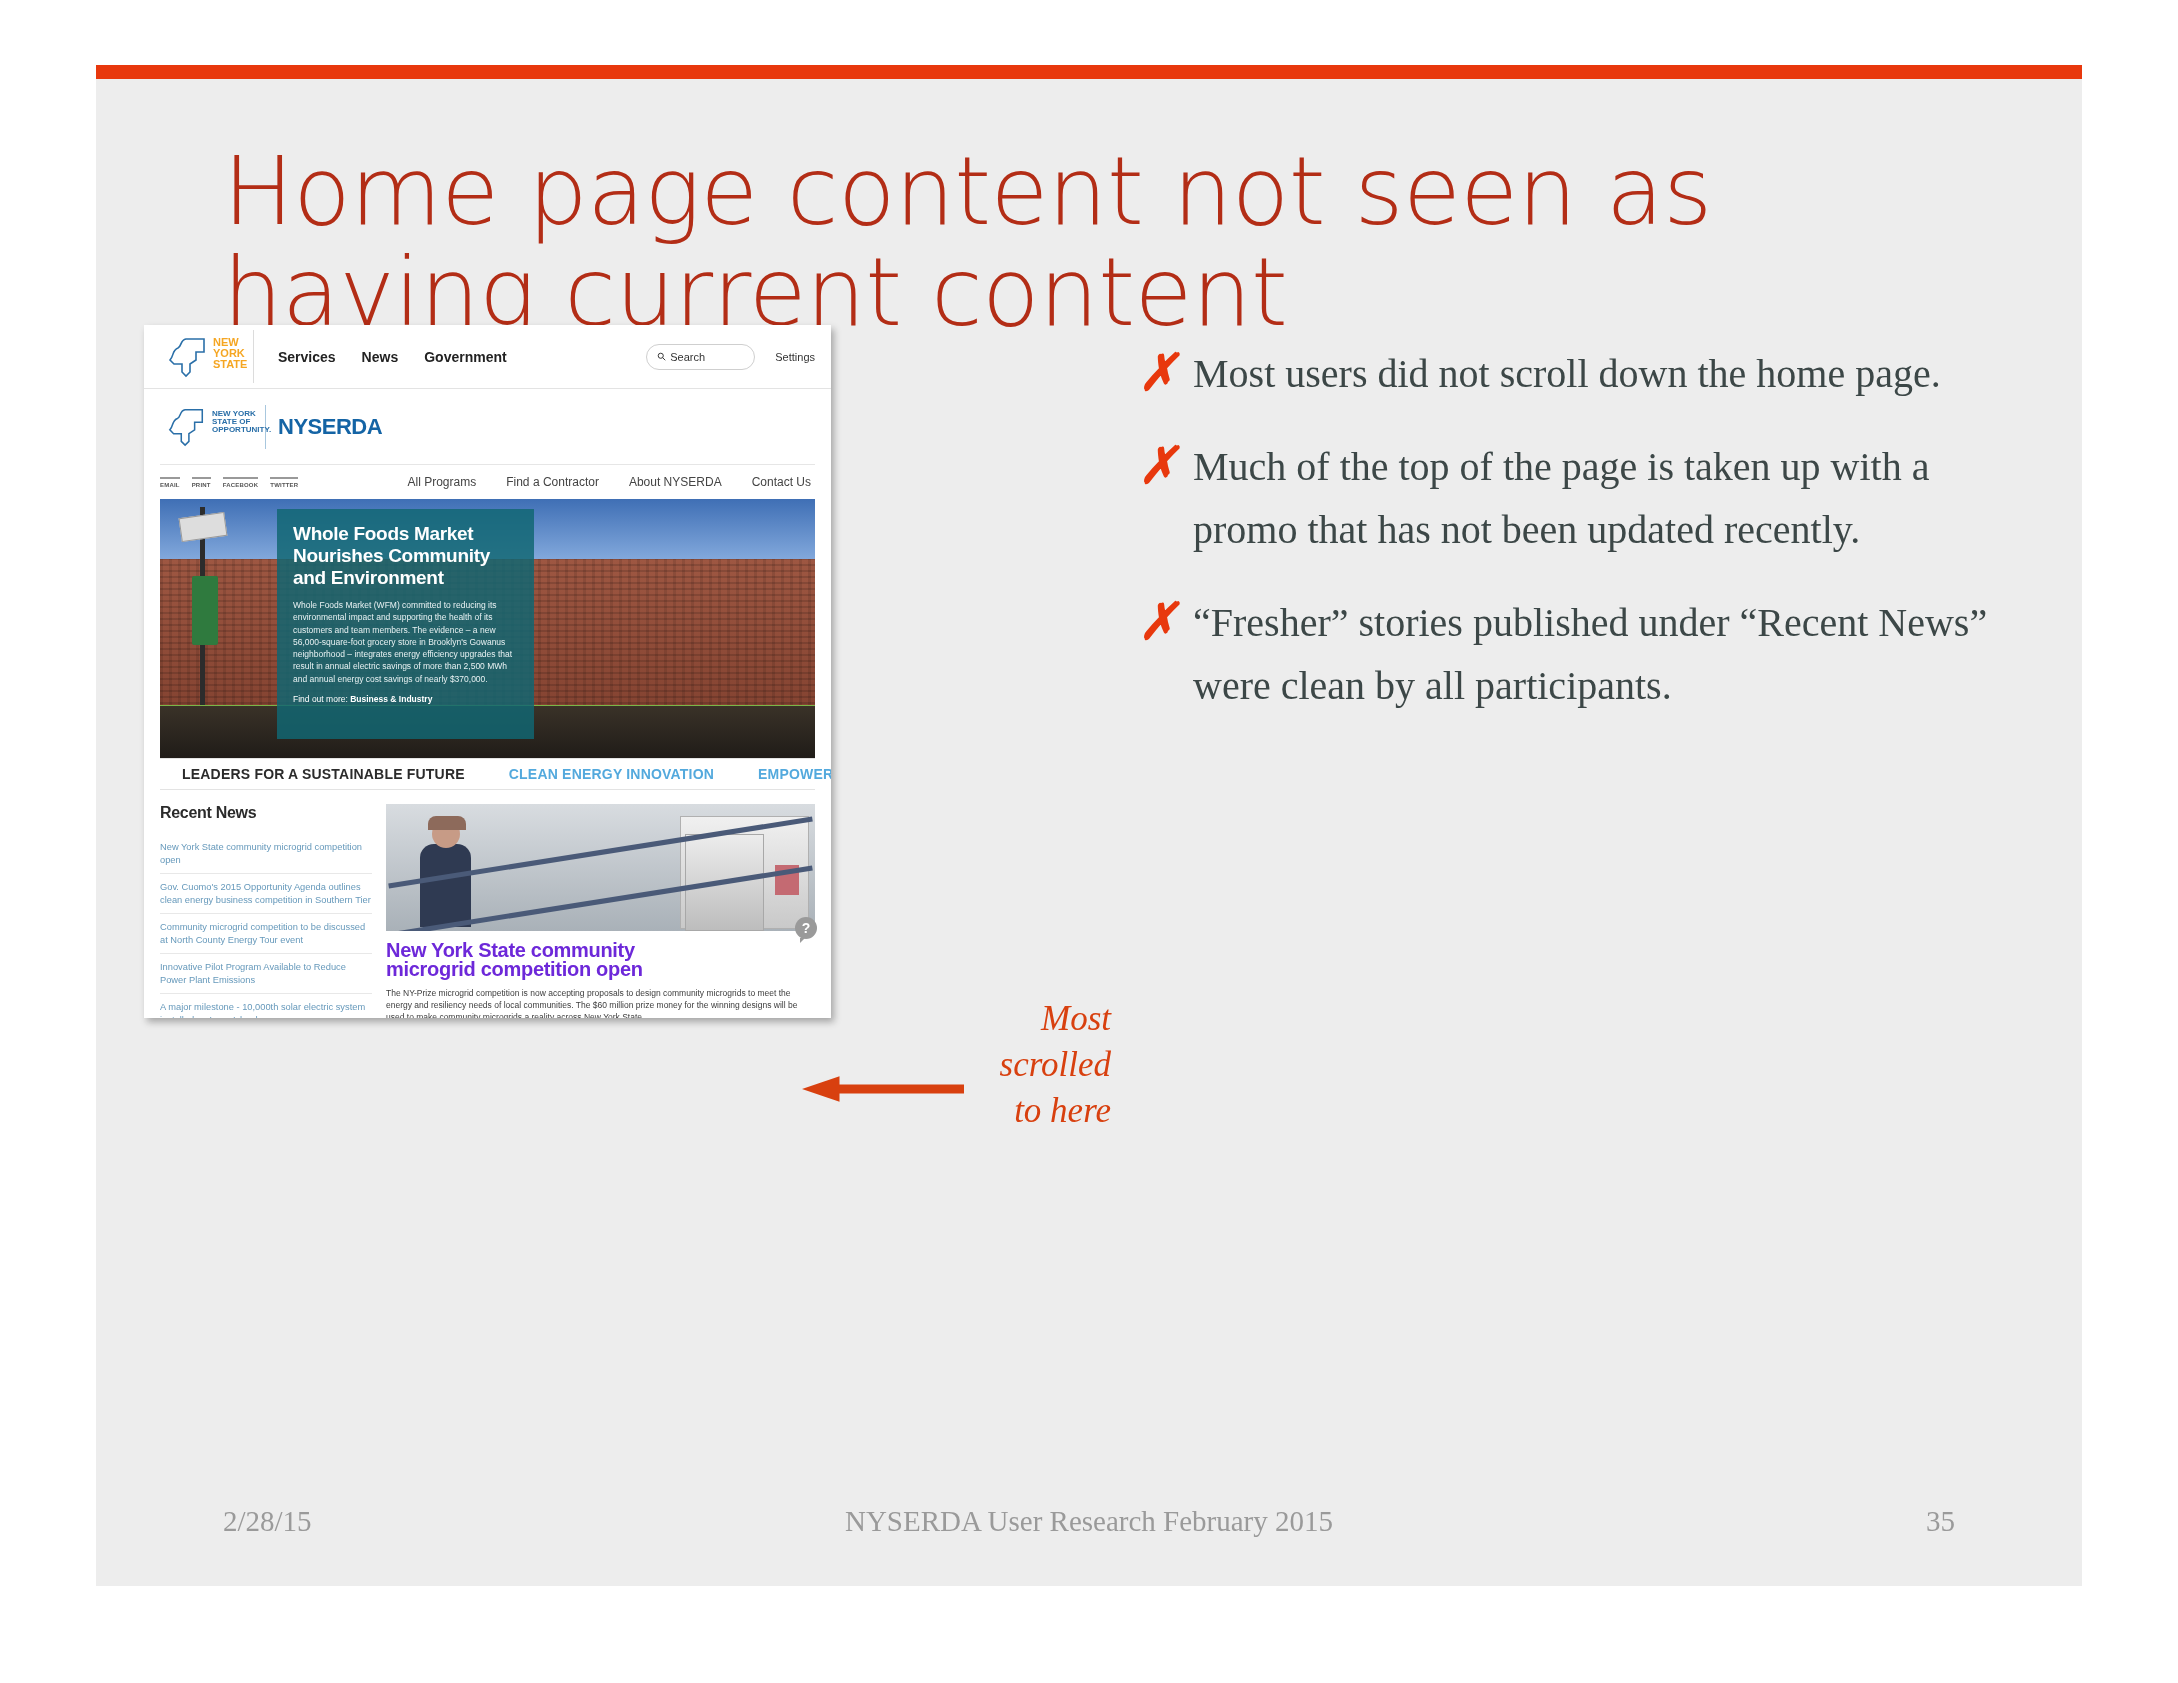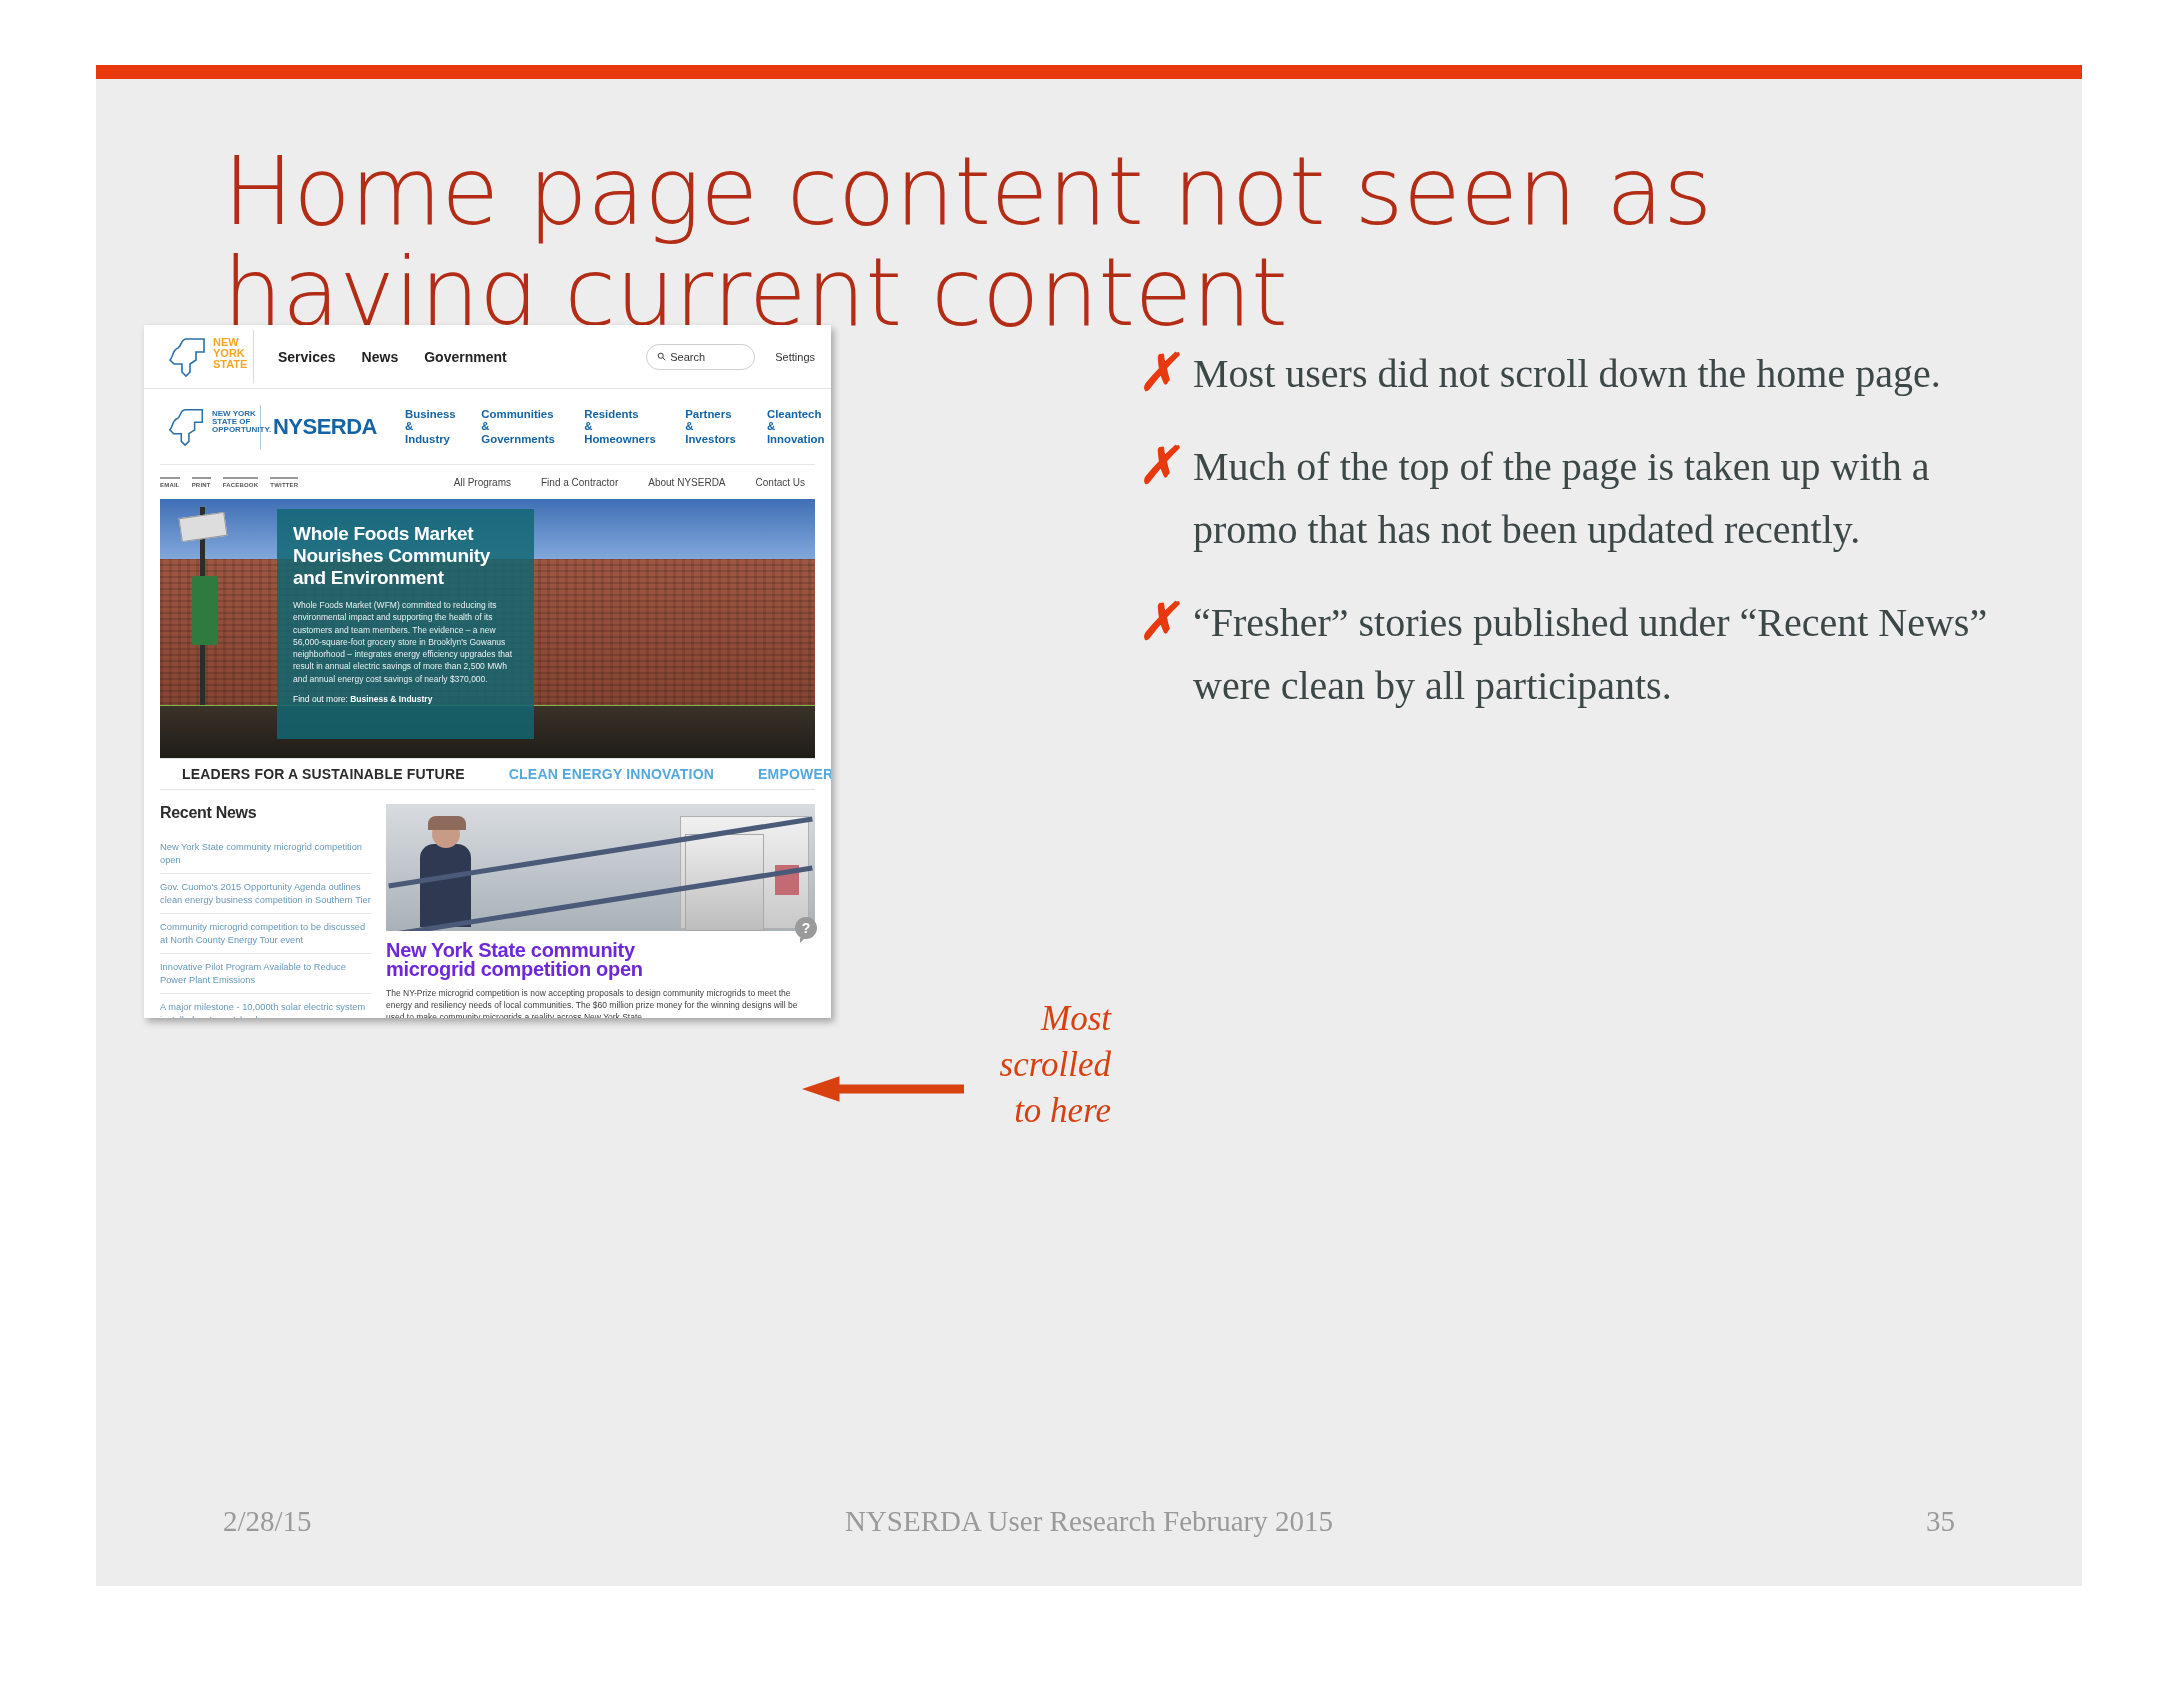--- a/index.html
+++ b/index.html
@@ -131,23 +131,23 @@
   .social { display: flex; gap: 12px; }
   .social .s {
     font-size: 6px; color: #555; font-weight: bold;
     text-align: center; letter-spacing: 0.2px;
   }
   .social .s i {
     display: block; width: 100%; height: 2px;
     background: #999; margin-bottom: 3px;
   }
   .util-right {
-    position: absolute; right: 10px;
+    position: absolute; right: 4px;
     display: flex; gap: 30px;
-    font-size: 10px; color: #444;
+    font-size: 12px; color: #444;
   }
 
   
   .hero {
     position: relative;
     margin: 0 16px;
     height: 259px;
     overflow: hidden;
     background: linear-gradient(#5b8cc8 0%, #7aa6d6 22%, #9a7a5e 24%, #8d4e3a 45%, #6d3a2c 100%);
   }
@@ -407,32 +407,20 @@
     <div class="ns-bar">
       <div class="ns-logo">
         <svg width="42" height="44" viewBox="0 0 44 46">
           <path d="M4 26 C8 22 6 16 12 14 C16 12 14 6 20 5 L38 5 L38 18 L30 18 L30 26 L24 30 L24 38 L20 42 L16 38 L16 30 L8 30 Z" fill="none" stroke="#2a6fa8" stroke-width="1.6"></path>
         </svg>
         <span class="ns-logo-text">NEW YORK
 STATE OF
 OPPORTUNITY.</span>
       </div>
       <div class="ns-word">NYSERDA</div>
-      <div class="ns-nav">
-        <span>Business
-&amp; Industry</span>
-        <span>Communities
-&amp; Governments</span>
-        <span>Residents
-&amp; Homeowners</span>
-        <span>Partners
-&amp; Investors</span>
-        <span>Cleantech
-&amp; Innovation</span>
-      </div>
     </div>
 
     <div class="util-bar">
       <div class="social">
         <span class="s"><i></i><span>EMAIL</span></span>
         <span class="s"><i></i><span>PRINT</span></span>
         <span class="s"><i></i><span>FACEBOOK</span></span>
         <span class="s"><i></i><span>TWITTER</span></span>
       </div>
       <div class="util-right">

